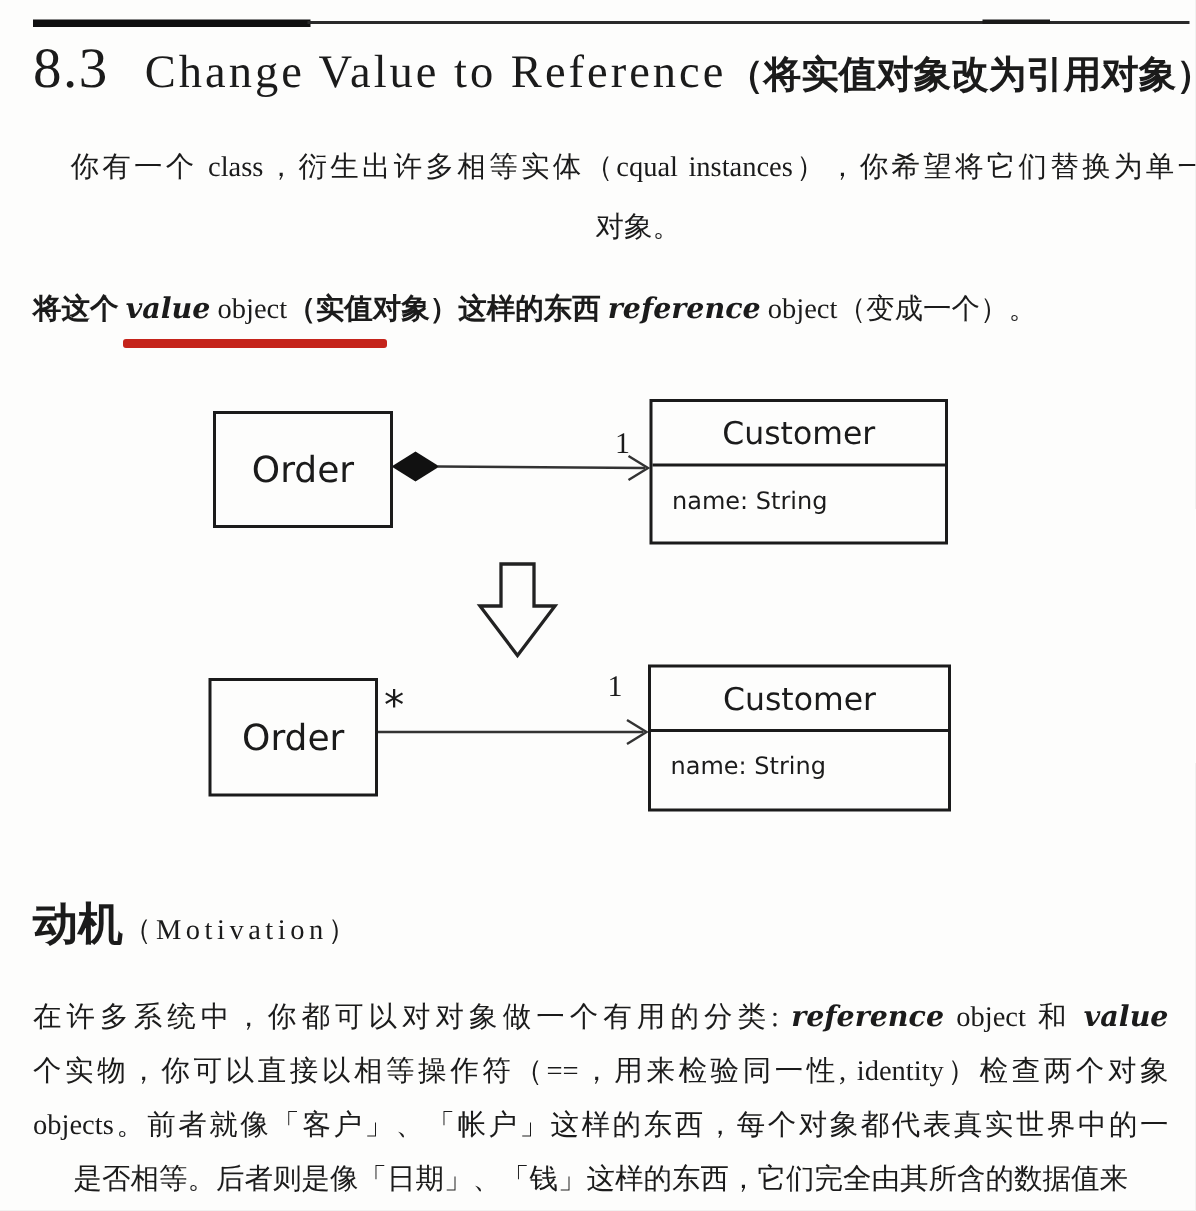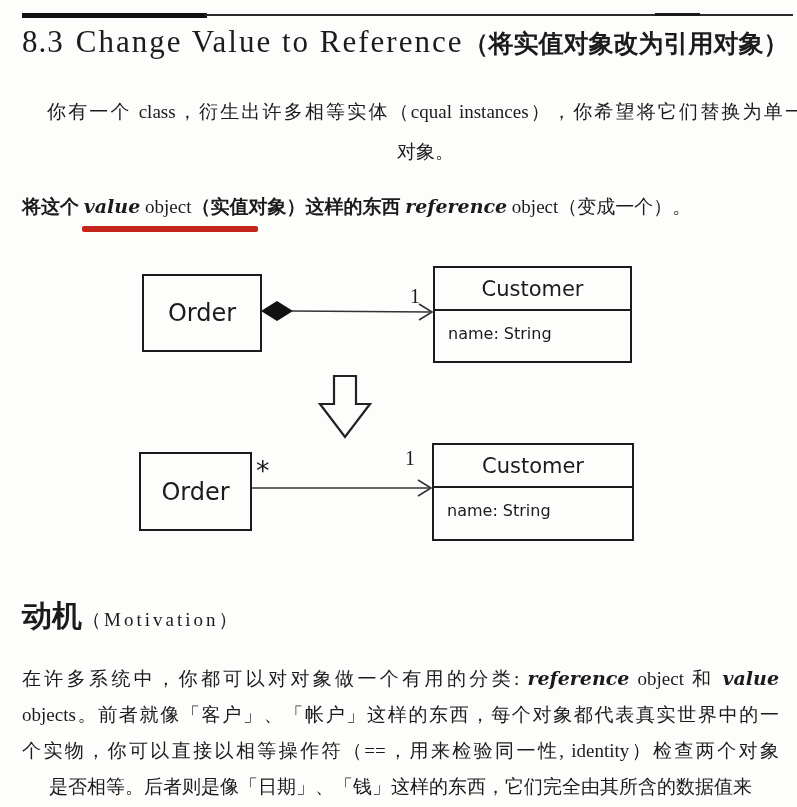--- a/index.html
+++ b/index.html
@@ -11,22 +11,22 @@
     font-family:"Liberation Serif", serif;
     color:#1b1b1b;
   }
   
   .rule-thick{position:absolute;left:22px;top:13px;width:185px;height:5px;background:#101010;}
   .rule-thin{position:absolute;left:205px;top:14px;width:588px;height:2px;background:#2a2a2a;}
   .rule-blotch{position:absolute;left:655px;top:13px;width:45px;height:3px;background:#1a1a1a;}
 
   
   .title{position:absolute;left:22px;top:24px;width:770px;white-space:nowrap;}
-  .title .num{font-size:31px;letter-spacing:1px;}
-  .title .en{font-size:31px;letter-spacing:2px;margin-left:12px;}
+  .title .num{font-size:38px;letter-spacing:1px;}
+  .title .en{font-size:31px;letter-spacing:2px;margin-left:24px;}
   .title .zh{font-size:25px;font-weight:bold;font-family:"DejaVu Sans", sans-serif;letter-spacing:0px;}
 
   
   .intro{position:absolute;left:22px;top:92px;width:757px;font-size:19px;line-height:40px;margin-left:25px;}
   .jline{text-align:justify;text-align-last:justify;}
   .nline{text-align:center;}
 
   
   .statement{position:absolute;left:22px;top:191px;width:757px;font-size:19px;line-height:30px;}
   .statement .zh-b{font-weight:bold;}
@@ -102,18 +102,18 @@
     <div class="uml-title">Customer</div>
     <div class="uml-attr">name: String</div>
   </div>
 
   <div class="mot-head">
     <span class="zh">动机</span><span class="en">（Motivation）</span>
   </div>
 
   <div class="motivation">
     <div class="jline"><span>在许多系统中，你都可以对对象做一个有用的分类: </span><span class="it">reference</span><span> object 和 </span><span class="it">value</span></div>
+    <div class="jline">个实物，你可以直接以相等操作符（==，用来检验同一性, identity）检查两个对象</div>
     <div class="jline">objects。前者就像「客户」、「帐户」这样的东西，每个对象都代表真实世界中的一</div>
-    <div class="jline">个实物，你可以直接以相等操作符（==，用来检验同一性, identity）检查两个对象</div>
     <div class="nline">是否相等。后者则是像「日期」、「钱」这样的东西，它们完全由其所含的数据值来</div>
   </div>
 
 </div>
 
 </body></html>

